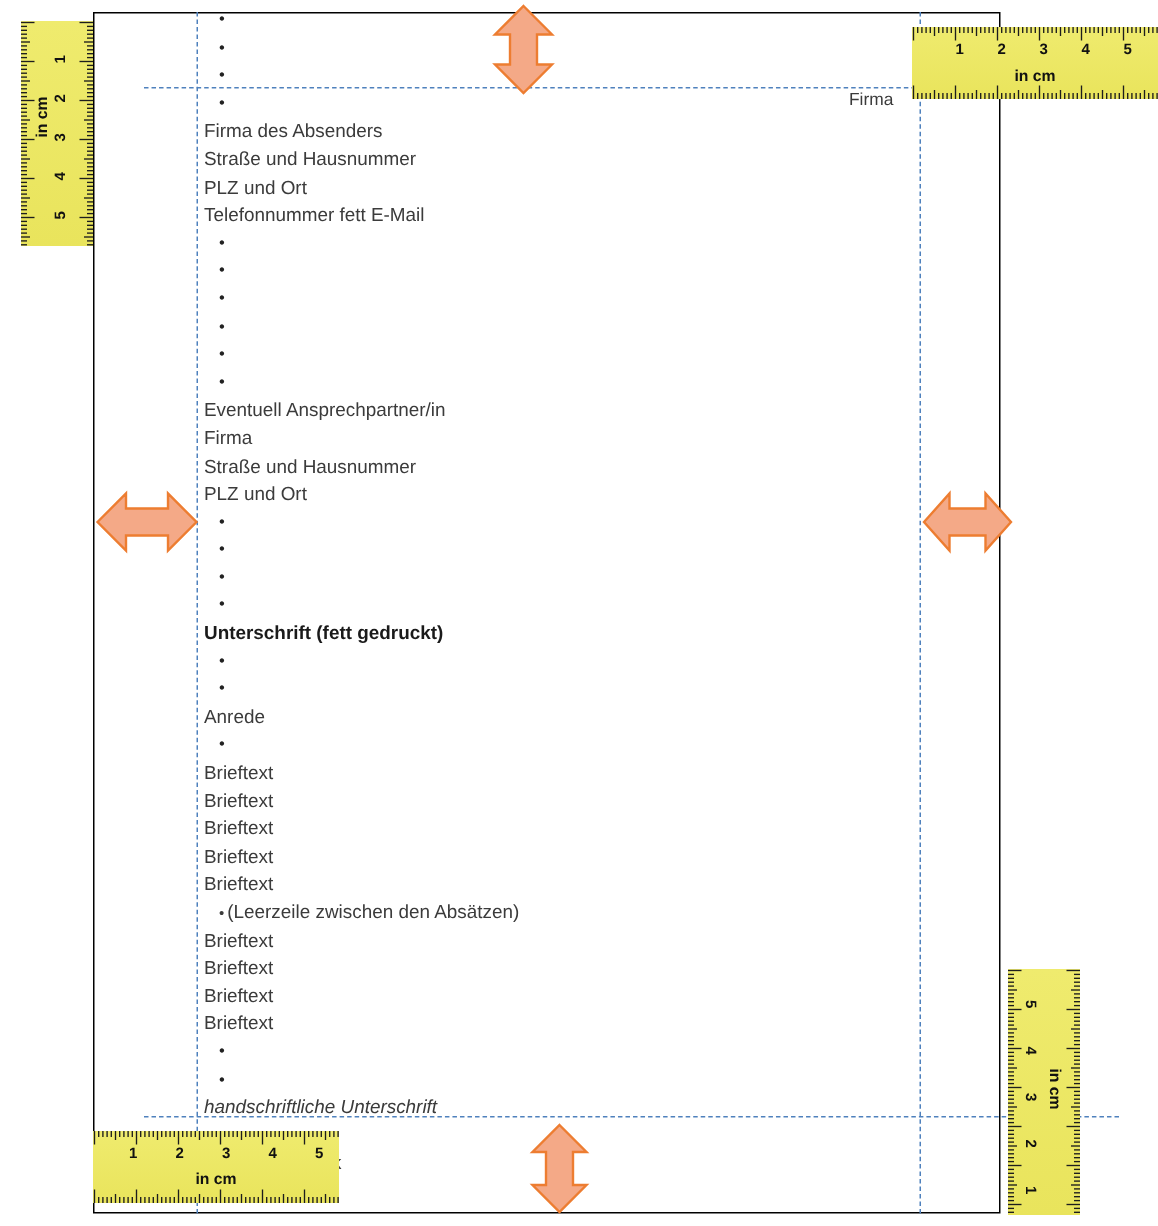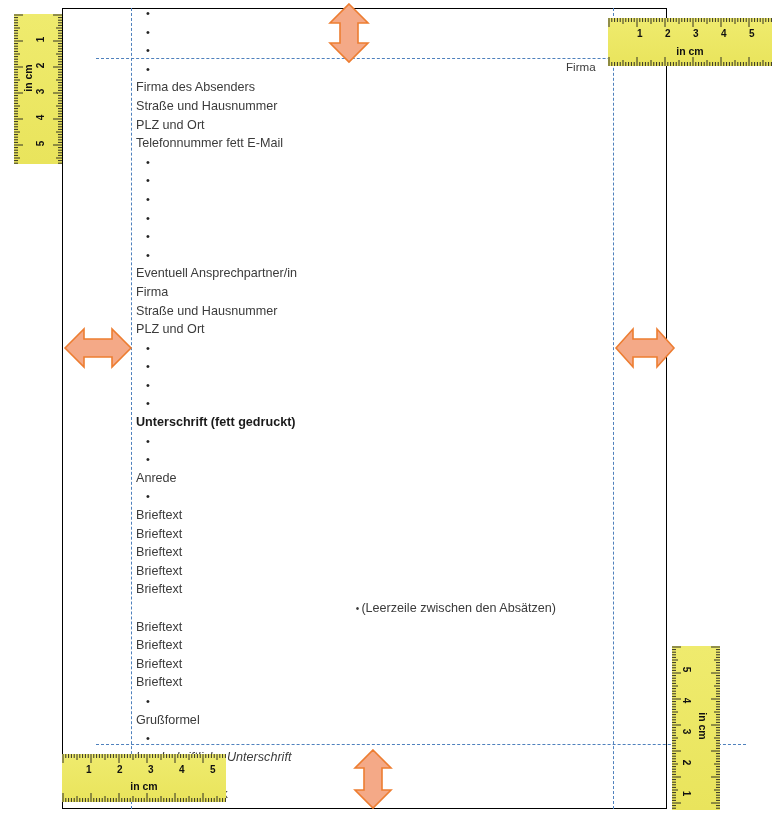--- a/index.html
+++ b/index.html
@@ -56,21 +56,21 @@
     content:"\2022";
     position:absolute;
     left:10px;
     font-size:11px;
   }
   .line.dotinline::before{
     content:"\2022";
     margin-right:2px;
     font-size:10px;
   }
-  .line.dotinline{padding-left:10px;text-align:right;}
+  .line.dotinline{padding-left:10px;}
 
   .datum{
     position:absolute;
     left:566px;
     top:60px;
     font-size:11.6px;
     color:#3b3b3b;
     white-space:nowrap;
   }
 
@@ -152,21 +152,20 @@
       <div class="line ">Brieftext</div>
       <div class="line ">Brieftext</div>
       <div class="line ">Brieftext</div>
       <div class="line ">Brieftext</div>
       <div class="line dotinline">(Leerzeile zwischen den Absätzen)</div>
       <div class="line ">Brieftext</div>
       <div class="line ">Brieftext</div>
       <div class="line ">Brieftext</div>
       <div class="line ">Brieftext</div>
       <div class="line dot"></div>
-      <div class="line ">Grußformel</div>
       <div class="line dot"></div>
       <div class="line ital">handschriftliche Unterschrift</div>
       <div class="line dot"></div>
       <div class="line ">Anlagenvermerk</div>
     </div>
 
   <div class="datum">Firma</div>
 
   <div class="ruler v" style="left:14px;top:14px;width:48px;height:150px;">
     <svg class="ticks" viewBox="0 0 48 150" preserveAspectRatio="none">

